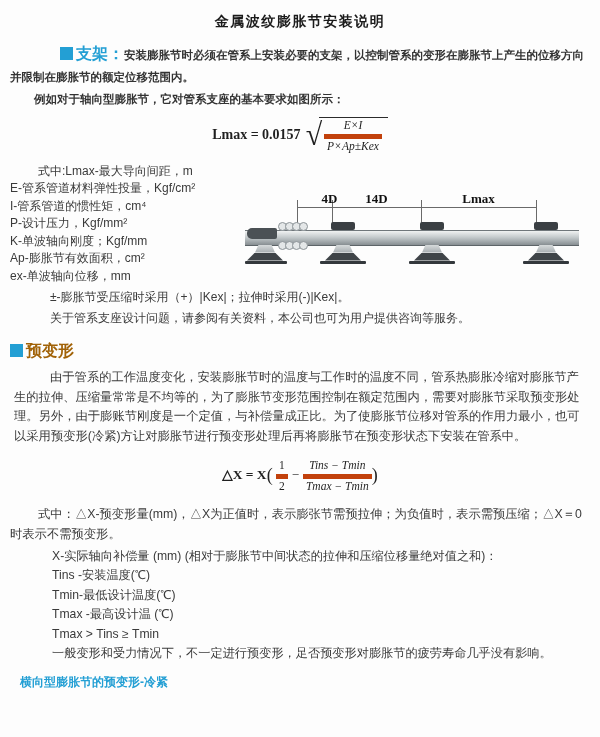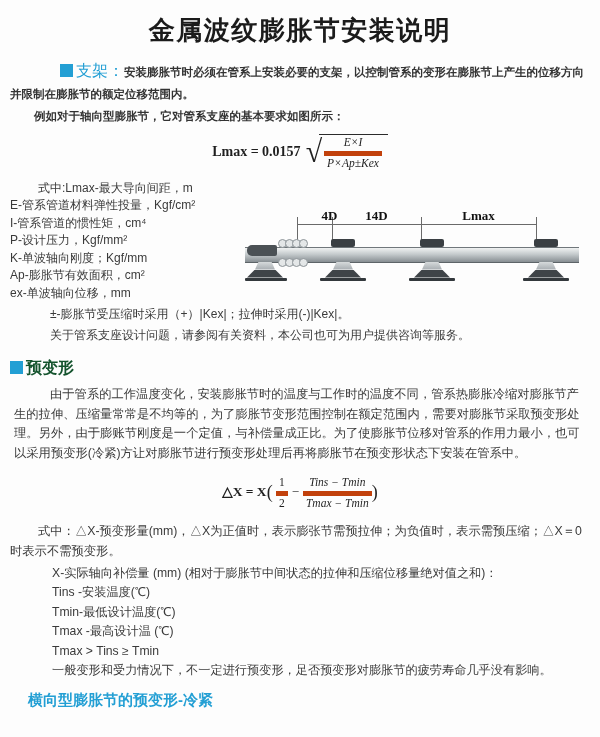--- a/index.html
+++ b/index.html
@@ -1,22 +1,22 @@
 <!DOCTYPE html>
 <html><head>
 <meta charset="utf-8">
 <style>
   html,body{margin:0;padding:0;background:#fff;}
   .page{position:relative;width:600px;height:737px;background:#fdfdfd;overflow:hidden;
         font-family:"Liberation Sans",sans-serif;color:#3a3a3a;}
-  .title{margin:0;padding-top:13px;text-align:center;font-size:26px;font-weight:bold;
+  .title{margin:0;padding-top:13px;text-align:center;font-size:14px;font-weight:bold;
          color:#1b1b1b;letter-spacing:1.5px;}
   
   .sec1-intro{margin:12px 10px 0 10px;text-indent:50px;font-size:11.5px;line-height:22px;}
-  .h-blue{color:#239fd4;font-size:16px;font-weight:normal;}
+  .h-blue{color:#239fd4;font-size:16px;font-weight:bold;}
   .sq{display:inline-block;width:13px;height:13px;background:#239fd4;margin-right:3px;vertical-align:-1px;}
   .b-bold{font-weight:bold;color:#333;}
   .sec1-example{margin:0 10px;text-indent:24px;font-size:11.5px;line-height:22px;font-weight:bold;color:#333;}
   
   .formula{text-align:center;font-family:"Liberation Serif",serif;color:#1f1f1f;}
   .f1{margin:7px 0 9px;}
   .f-lhs{font-weight:bold;font-size:14px;}
   .sqrt{display:inline-flex;align-items:center;margin-left:5px;vertical-align:middle;}
   .sqrt-sign{font-size:30px;line-height:1;margin-right:-3px;transform:scaleY(1.05);font-weight:400;}
   .sqrt-body{border-top:1.5px solid #2b2b2b;padding:1px 6px 0 5px;}
@@ -52,27 +52,27 @@
           background:linear-gradient(180deg,#d6dadb,#a5abaf);clip-path:polygon(18% 0,82% 0,100% 100%,0 100%);}
   .s-base{position:absolute;left:5px;top:31px;width:36px;height:8px;background:#3f4448;
           clip-path:polygon(22% 0,78% 0,100% 100%,0 100%);}
   .s-foot{position:absolute;left:0;top:39px;width:46px;height:3px;background:#33383c;border-radius:1px;}
   .anchor{position:absolute;left:2px;top:27px;width:40px;height:45px;}
   .a-bar{position:absolute;left:0;top:6px;width:30px;height:11px;background:#4b5155;border-radius:5px 2px 2px 5px;}
   .anchor .s-neck{left:8px;}
   .anchor .s-base{left:0;}
   .anchor .s-foot{left:-2px;width:42px;}
   
-  .h-blue2{margin:14px 10px 0;font-size:16px;font-weight:bold;color:#14532d;}
+  .h-blue2{margin:14px 10px 0;font-size:16px;font-weight:bold;color:#a16207;}
   .para{margin:6px 12px 0 14px;font-size:12.3px;line-height:19.5px;text-indent:36px;color:#3a3a3a;}
   .h-sub{margin:9px 0 0 52px;font-size:15px;font-weight:bold;color:#239fd4;}
   .para-tight{margin-top:9px;text-indent:28px;line-height:20.5px;margin-left:10px;}
   .item{margin:1px 12px 0 52px;font-size:12.2px;line-height:18.5px;}
   .item-first{margin-top:2px;}
-  .h-sub2{margin-left:28px;margin-top:11px;font-size:15px;}
+  .h-sub2{margin-left:20px;margin-top:11px;font-size:12px;}
 </style>
 </head>
 <body>
 
 <div class="page">
 
   <h1 class="title">金属波纹膨胀节安装说明</h1>
 
   <p class="sec1-intro"><span class="h-blue"><span class="sq"></span><span>支架：</span></span><span class="b-bold">安装膨胀节时必须在管系上安装必要的支架，以控制管系的变形在膨胀节上产生的位移方向并限制在膨胀节的额定位移范围内。</span></p>
 

